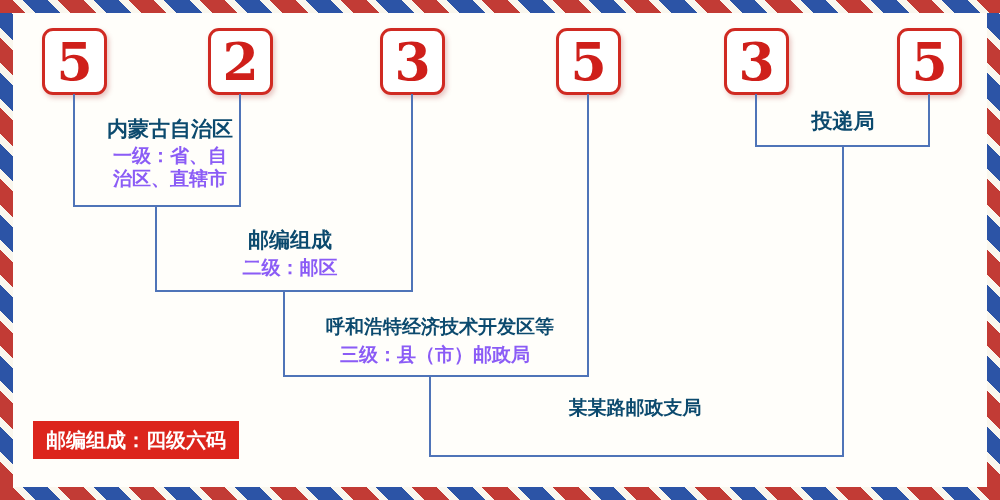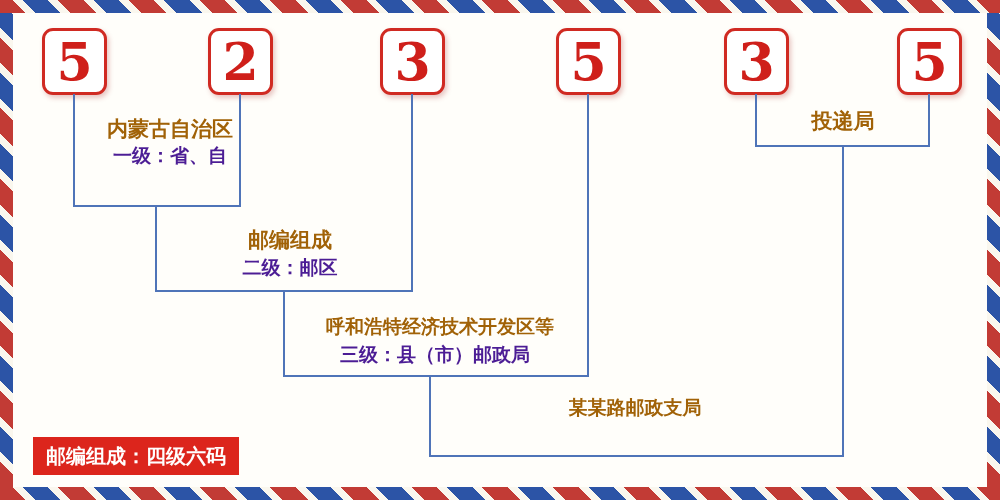--- a/index.html
+++ b/index.html
@@ -78,29 +78,29 @@
   .h-lvl1  { left: 73px;  top: 205px; width: 168px; }
   .h-lvl2  { left: 155px; top: 290px; width: 258px; }
   .h-lvl3  { left: 283px; top: 375px; width: 306px; }
   .h-lvl4  { left: 429px; top: 455px; width: 415px; }
   .h-deliv { left: 755px; top: 145px; width: 175px; }
 
   
   .name {
     position: absolute;
     text-align: center;
-    color: #a16207;
+    color: #0c4a6e;
     font-weight: bold;
     font-size: 21px;
     line-height: 1.2;
   }
   .desc {
     position: absolute;
     text-align: center;
-    color: #4c1d95;
+    color: #8b5cf6;
     font-weight: bold;
     font-size: 19px;
     line-height: 23px;
   }
 
   .t1-name { left: 85px;  top: 116px; width: 170px; }
   .t1-desc { left: 85px;  top: 144px; width: 170px; }
   .t2-name { left: 200px; top: 227px; width: 180px; }
   .t2-desc { left: 200px; top: 256px; width: 180px; }
   .t3-name { left: 285px; top: 316px; width: 300px; font-size: 19px; padding-left: 10px; }
@@ -113,21 +113,20 @@
   .badge {
     position: absolute;
     left: 33px;
     top: 421px;
     background: #dc251c;
     color: #ffffff;
     font-weight: bold;
     font-size: 20px;
     padding: 8px 13px;
     line-height: 1.1;
-    margin-top: 16px;
   }
 </style>
 </head>
 <body>
 
 <div class="canvas">
 
   <div class="stripe stripe-top"></div>
   <div class="stripe stripe-bottom"></div>
   <div class="stripe stripe-left"></div>
@@ -164,20 +163,21 @@
   <div class="line vl v-drop3"></div>
   <div class="line vl v-box5"></div>
   <div class="line vl v-box6"></div>
   <div class="line hl h-deliv"></div>
   <div class="line vl v-drop4"></div>
   <div class="line hl h-lvl4"></div>
 
   <div class="name t1-name">内蒙古自治区</div>
   <div class="desc t1-desc">
     <div>一级：省、自</div>
+    <div>治区、直辖市</div>
   </div>
 
   <div class="name t2-name">邮编组成</div>
   <div class="desc t2-desc">二级：邮区</div>
 
   <div class="name t3-name">呼和浩特经济技术开发区等</div>
   <div class="desc t3-desc">三级：县（市）邮政局</div>
 
   <div class="name t4-name">某某路邮政支局</div>
 

